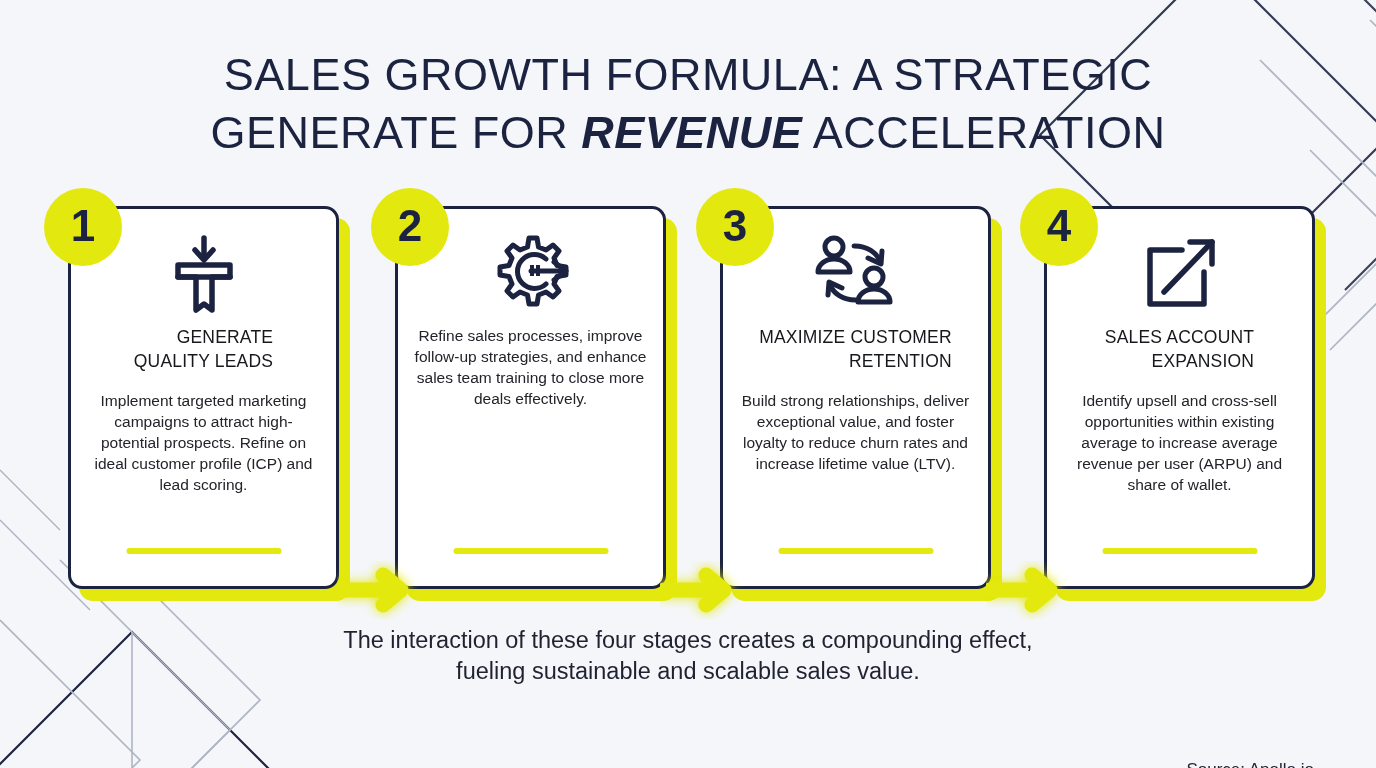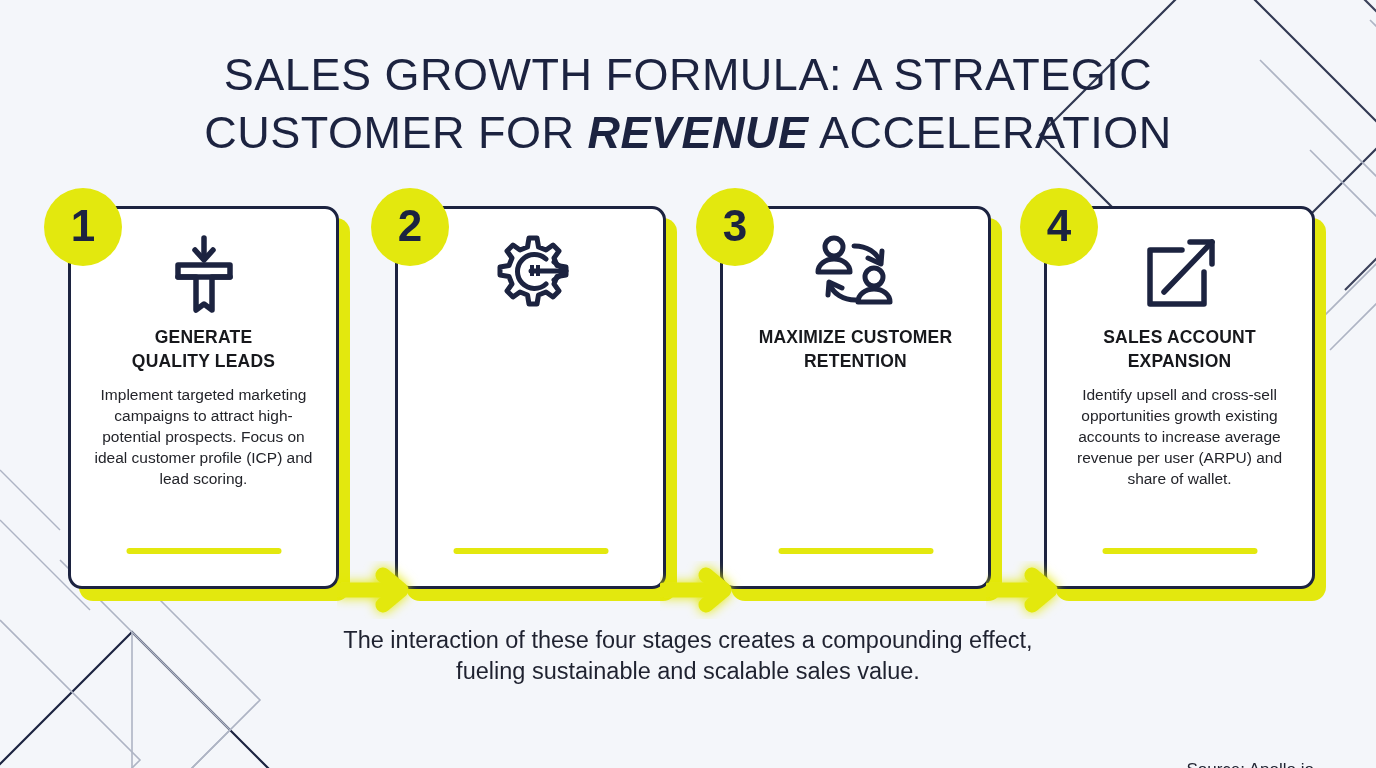--- a/index.html
+++ b/index.html
@@ -91,26 +91,26 @@
   .card-icon {
     height: 86px;
     display: flex;
     align-items: center;
     justify-content: center;
     margin-bottom: 8px;
   }
 
   .card-title {
     font-size: 17.5px;
-    font-weight: 700;
+    font-weight: 400;
     color: #17181c;
-    text-align: center;
+    text-align: right;
     line-height: 24px;
     letter-spacing: 0.2px;
-    margin-bottom: 11px;
+    margin-bottom: 17px;
     white-space: pre-line;
   }
 
   .card-body {
     font-size: 15.5px;
     color: #23242a;
     text-align: center;
     line-height: 21px;
   }
 
@@ -210,21 +210,21 @@
     <path d="M-30 800 L300 800"></path>
   </g>
   <g fill="none" stroke="#aeb4c4" stroke-width="1.4">
     <path d="M0 520 L90 610"></path>
     <path d="M0 470 L60 530"></path>
   </g>
 </svg>
 
 <div id="title-block">
   <div class="title-line">SALES GROWTH FORMULA: A STRATEGIC</div>
-  <div class="title-line"><span>CUSTOMER FOR </span><span class="title-strong">REVENUE</span><span> ACCELERATION</span></div>
+  <div class="title-line"><span>GENERATE FOR </span><span class="title-strong">REVENUE</span><span> ACCELERATION</span></div>
 </div>
 
 <div id="cards-row">
 
   <div class="connector a0">
     <svg width="84" height="58" viewBox="0 0 84 58">
       <defs>
         <filter id="glow1" x="-60%" y="-120%" width="240%" height="360%">
           <feGaussianBlur stdDeviation="6" result="b"></feGaussianBlur>
           <feMerge>
@@ -266,21 +266,21 @@
           <g fill="none" stroke="#1c2340" stroke-width="5.5" stroke-linejoin="round" stroke-linecap="round">
             <path d="M42 6 L42 26"></path>
             <path d="M33 18 L42 28 L51 18"></path>
             <path d="M16 33 L68 33 L68 45 L50 45 L50 78 L42 72 L34 78 L34 45 L16 45 Z"></path>
             <path d="M16 45 L68 45"></path>
           </g>
         </svg>
       </div>
       <div class="card-title">GENERATE
 QUALITY LEADS</div>
-      <div class="card-body">Implement targeted marketing campaigns to attract high-potential prospects. Focus on ideal customer profile (ICP) and lead scoring.</div>
+      <div class="card-body">Implement targeted marketing campaigns to attract high-potential prospects. Refine on ideal customer profile (ICP) and lead scoring.</div>
       <div class="card-accent"></div>
     </div>
     <div class="step-badge">
       <span>1</span>
     </div>
   </div>
 
   <div class="card-unit c1">
     <div class="card-shadow"></div>
     <div class="card">
@@ -293,20 +293,21 @@
             <path d="M66 30 L78 39 L66 48"></path>
           </g>
           <g fill="#1c2340">
             <rect x="42" y="33" width="4" height="4"></rect>
             <rect x="48" y="33" width="4" height="4"></rect>
             <rect x="42" y="40" width="4" height="4"></rect>
             <rect x="48" y="40" width="4" height="4"></rect>
           </g>
         </svg>
       </div>
+      <div class="card-body">Refine sales processes, improve follow-up strategies, and enhance sales team training to close more deals effectively.</div>
       <div class="card-accent"></div>
     </div>
     <div class="step-badge">
       <span>2</span>
     </div>
   </div>
 
   <div class="card-unit c2">
     <div class="card-shadow"></div>
     <div class="card">
@@ -319,20 +320,21 @@
             <path d="M48 68 A16 13 0 0 1 80 68 Z"></path>
             <path d="M44 12 A26 20 0 0 1 70 28"></path>
             <path d="M58 24 L71 30 L72 17"></path>
             <path d="M46 66 A26 20 0 0 1 20 50"></path>
             <path d="M32 54 L19 48 L18 61"></path>
           </g>
         </svg>
       </div>
       <div class="card-title">MAXIMIZE CUSTOMER
 RETENTION</div>
+      <div class="card-body">Build strong relationships, deliver exceptional value, and foster loyalty to reduce churn rates and increase lifetime value (LTV).</div>
       <div class="card-accent"></div>
     </div>
     <div class="step-badge">
       <span>3</span>
     </div>
   </div>
 
   <div class="card-unit c3">
     <div class="card-shadow"></div>
     <div class="card">
@@ -340,21 +342,21 @@
         <svg width="84" height="84" viewBox="0 0 84 84">
           <g fill="none" stroke="#1c2340" stroke-width="5.5" stroke-linejoin="round" stroke-linecap="round">
             <path d="M44 18 L12 18 L12 72 L66 72 L66 40"></path>
             <path d="M26 60 L74 10"></path>
             <path d="M52 10 L74 10 L74 32"></path>
           </g>
         </svg>
       </div>
       <div class="card-title">SALES ACCOUNT
 EXPANSION</div>
-      <div class="card-body">Identify upsell and cross-sell opportunities growth existing accounts to increase average revenue per user (ARPU) and share of wallet.</div>
+      <div class="card-body">Identify upsell and cross-sell opportunities within existing average to increase average revenue per user (ARPU) and share of wallet.</div>
       <div class="card-accent"></div>
     </div>
     <div class="step-badge">
       <span>4</span>
     </div>
   </div>
 
 </div>
 
 <div id="footer-note">

